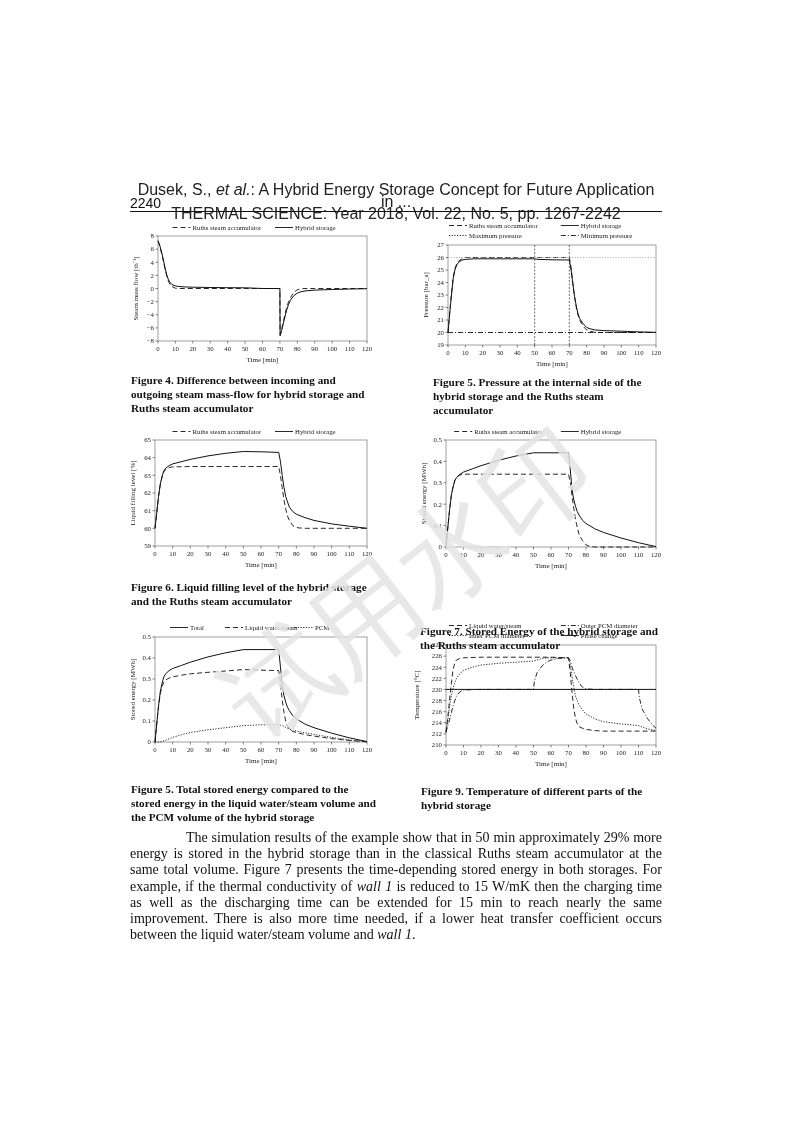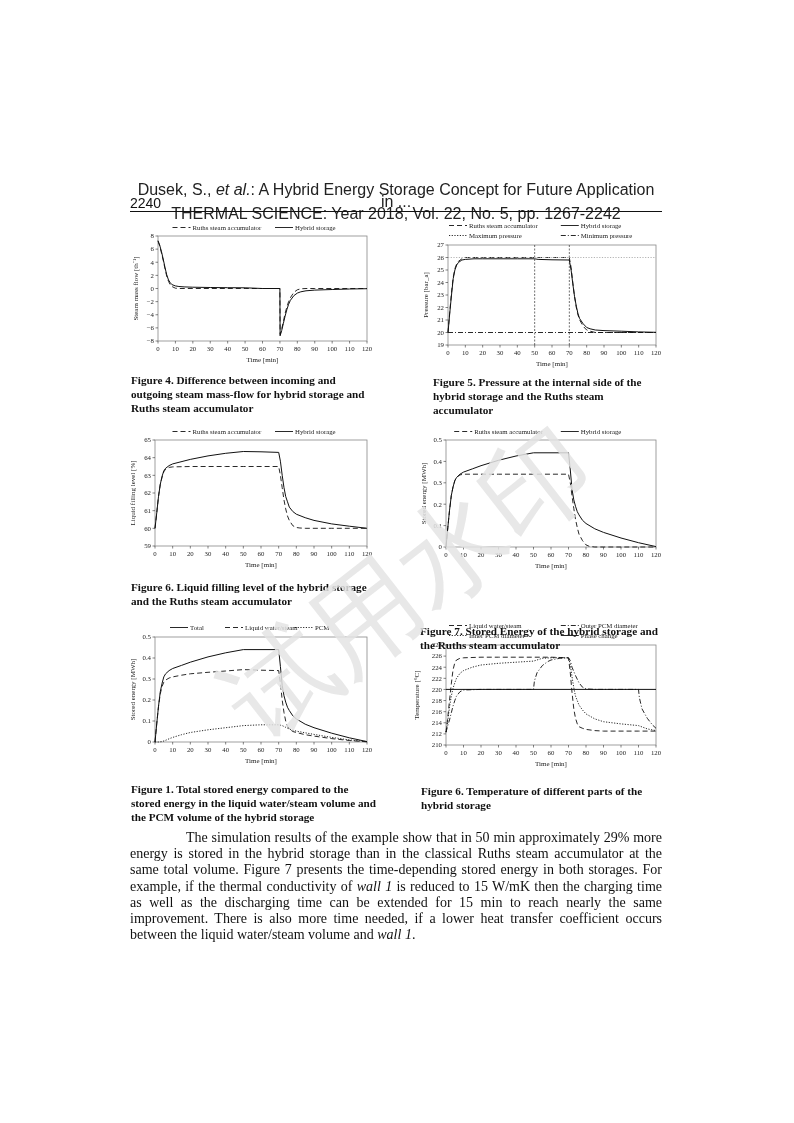--- a/index.html
+++ b/index.html
@@ -356,22 +356,22 @@
     <line x1="39" x2="57" y1="17.5" y2="17.5" stroke="#111" stroke-width="0.9" stroke-dasharray="1.2,1.5"></line>
     <text x="59" y="20" font-size="6.8">Inner PCM diameter</text>
     <line x1="150.79999999999998" x2="168.79999999999998" y1="17.5" y2="17.5" stroke="#111" stroke-width="0.9" stroke-dasharray=""></line>
     <text x="170.79999999999998" y="20" font-size="6.8">Phase change</text>
   </svg>
 
 <div class="abs caption" style="left:131px;top:373px;width:238px;">Figure 4. Difference between incoming and outgoing steam mass-flow for hybrid storage and Ruths steam accumulator</div>
 <div class="abs caption" style="left:421px;top:375px;width:220px;margin-left:12px;">Figure 5. Pressure at the internal side of the hybrid storage and the Ruths steam accumulator</div>
 <div class="abs caption" style="left:131px;top:580px;width:240px;">Figure 6. Liquid filling level of the hybrid storage and the Ruths steam accumulator</div>
 <div class="abs caption" style="left:420px;top:580px;width:250px;margin-top:44px;">Figure 7. Stored Energy of the hybrid storage and the Ruths steam accumulator</div>
-<div class="abs caption" style="left:131px;top:782px;width:245px;">Figure 1. Total stored energy compared to the stored energy in the liquid water/steam volume and the PCM volume of the hybrid storage</div>
-<div class="abs caption" style="left:421px;top:784px;width:245px;">Figure 6. Temperature of different parts of the hybrid storage</div>
+<div class="abs caption" style="left:131px;top:782px;width:245px;">Figure 5. Total stored energy compared to the stored energy in the liquid water/steam volume and the PCM volume of the hybrid storage</div>
+<div class="abs caption" style="left:421px;top:784px;width:245px;">Figure 9. Temperature of different parts of the hybrid storage</div>
 
 <div class="abs body-text">
   <p><span>The simulation results of the example show that in 50 min approximately 29% more energy is stored in the hybrid storage than in the classical Ruths steam accumulator at the same total volume. Figure 7 presents the time-depending stored energy in both storages. For example, if the thermal conductivity of </span><i>wall 1</i><span> is reduced to 15 W/mK then the charging time as well as the discharging time can be extended for 15 min to reach nearly the same improvement. There is also more time needed, if a lower heat transfer coefficient occurs between the liquid water/steam volume and </span><i>wall 1</i><span>.</span></p>
 </div>
 
 <svg class="watermark" viewBox="0 0 420 330">
   <text id="wm-text" x="210" y="200" text-anchor="middle" transform="rotate(-38 210 165)" style="font-family:'DejaVu Sans',sans-serif;font-size:108px;fill:#e4e4e4;opacity:0.85;">试用水印</text>
 </svg>
 
 </body></html>

